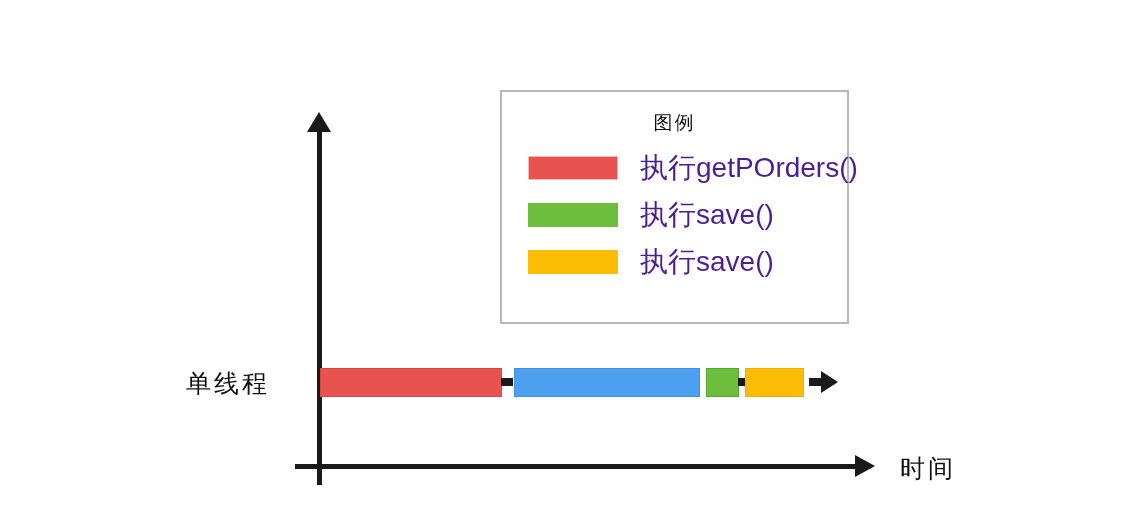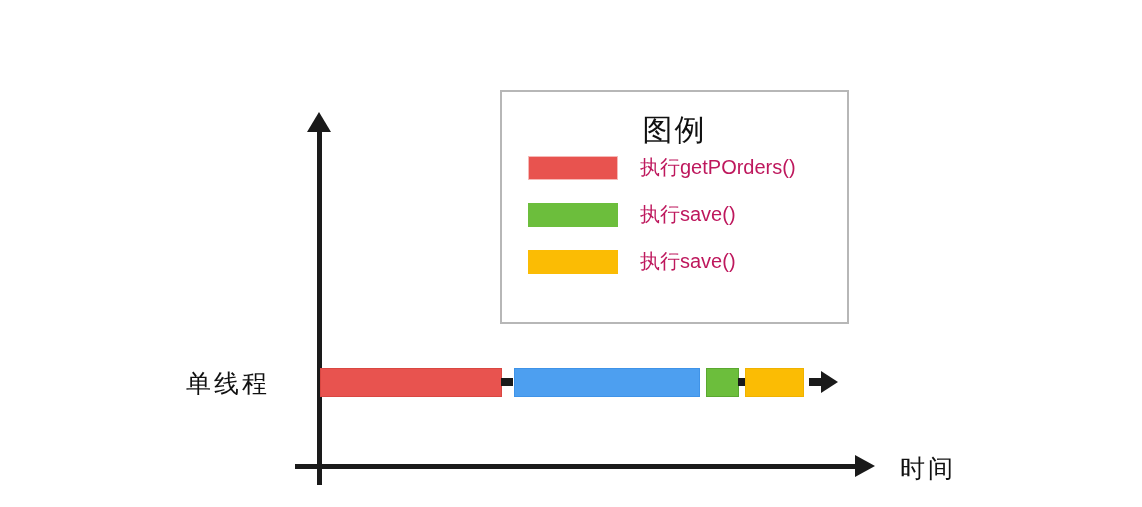--- a/index.html
+++ b/index.html
@@ -122,21 +122,21 @@
     border: 2px solid #b7b7b7;
     background: #ffffff;
     box-sizing: border-box;
   }
   .legend-title {
     position: absolute;
     top: 18px;
     left: 0;
     width: 100%;
     text-align: center;
-    font-size: 30px;
+    font-size: 19px;
     color: #111111;
     letter-spacing: 2px;
   }
   .legend-rows {
     position: absolute;
     top: 52px;
     left: 26px;
     right: 10px;
   }
   .legend-row {
@@ -149,22 +149,22 @@
     height: 24px;
     flex: 0 0 auto;
     box-sizing: border-box;
   }
   .sw-red    { background: #e8534f; border: 1px solid #f6b9b7; }
   .sw-blue   { background: #4d9ff0; border: 1px solid #bcdcfa; }
   .sw-green  { background: #6cbe3c; border: 1px solid #6cbe3c; }
   .sw-yellow { background: #fbbc04; border: 1px solid #fbbc04; }
   .legend-text {
     margin-left: 22px;
-    font-size: 20px;
-    color: #be185d;
+    font-size: 28px;
+    color: #4c1d95;
     white-space: nowrap;
     text-align: right;
   }
 </style>
 </head>
 <body>
 
 <div id="canvas">
 
   <div class="axis-y-line"></div>

